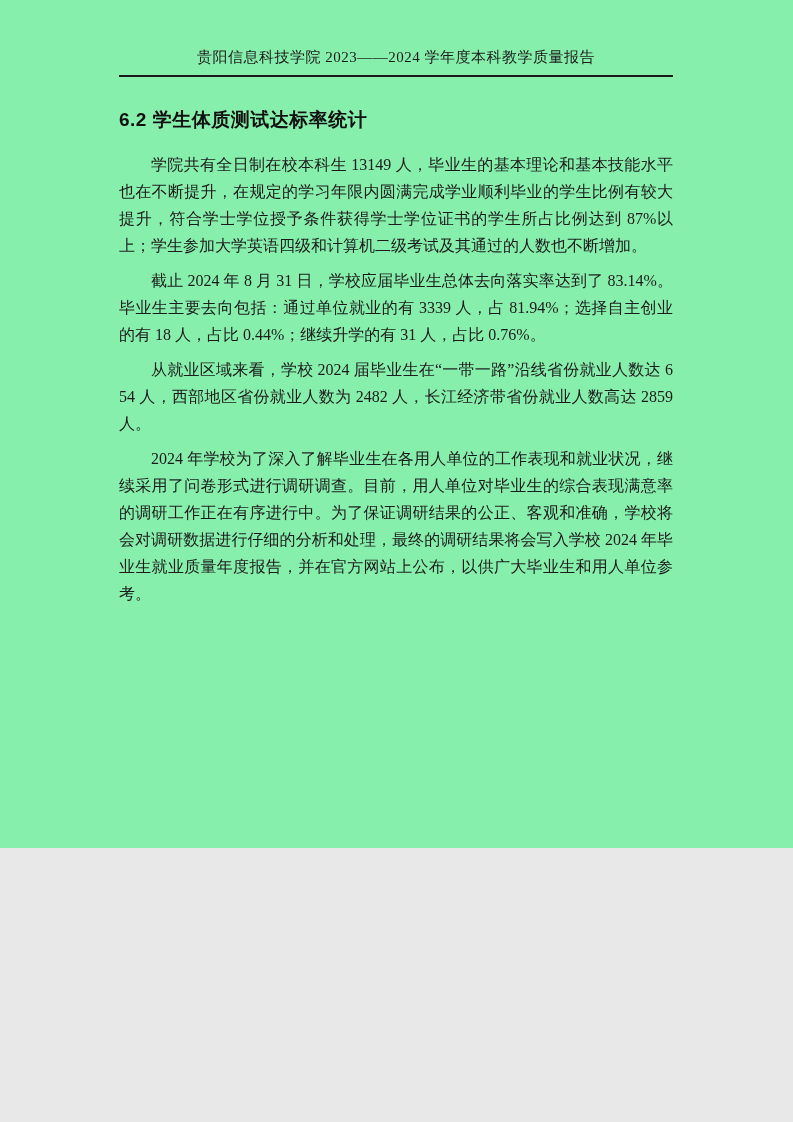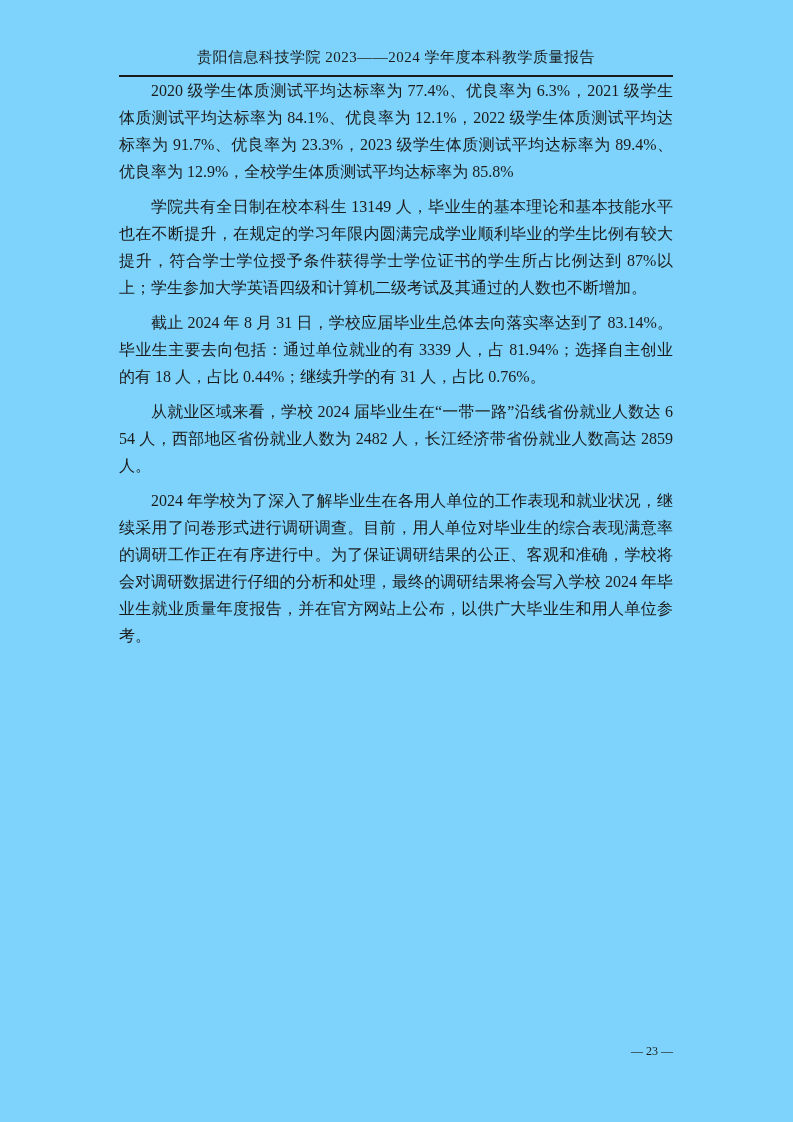--- a/index.html
+++ b/index.html
@@ -3,23 +3,23 @@
 <meta charset="utf-8">
 <style>
   html, body {
     margin: 0;
     padding: 0;
     background: #e8e8e8;
   }
   .page {
     position: relative;
     width: 793px;
-    height: 1122px;
+    height: 848px;
     margin: 0 auto;
-    background: #7dd3fc;
+    background: #86efac;
     font-family: "Liberation Serif", "DejaVu Serif", serif;
     color: #1c1c1c;
     overflow: hidden;
     box-sizing: border-box;
   }
   .content {
     position: absolute;
     left: 119px;
     top: 48px;
     width: 554px;
@@ -63,21 +63,21 @@
   }
 </style>
 </head>
 <body>
 
 <div class="page">
   <div class="content">
 
     <div class="running-header">贵阳信息科技学院 2023——2024 学年度本科教学质量报告</div>
 
-    <p class="body-paragraph">2020 级学生体质测试平均达标率为 77.4%、优良率为 6.3%，2021 级学生体质测试平均达标率为 84.1%、优良率为 12.1%，2022 级学生体质测试平均达标率为 91.7%、优良率为 23.3%，2023 级学生体质测试平均达标率为 89.4%、优良率为 12.9%，全校学生体质测试平均达标率为 85.8%</p>
+    <h2 class="section-heading first">6.2 学生体质测试达标率统计</h2>
 
     <p class="body-paragraph">学院共有全日制在校本科生 13149 人，毕业生的基本理论和基本技能水平也在不断提升，在规定的学习年限内圆满完成学业顺利毕业的学生比例有较大提升，符合学士学位授予条件获得学士学位证书的学生所占比例达到 87%以上；学生参加大学英语四级和计算机二级考试及其通过的人数也不断增加。</p>
 
     <p class="body-paragraph">截止 2024 年 8 月 31 日，学校应届毕业生总体去向落实率达到了 83.14%。毕业生主要去向包括：通过单位就业的有 3339 人，占 81.94%；选择自主创业的有 18 人，占比 0.44%；继续升学的有 31 人，占比 0.76%。</p>
     <p class="body-paragraph">从就业区域来看，学校 2024 届毕业生在“一带一路”沿线省份就业人数达 654 人，西部地区省份就业人数为 2482 人，长江经济带省份就业人数高达 2859 人。</p>
 
     <p class="body-paragraph">2024 年学校为了深入了解毕业生在各用人单位的工作表现和就业状况，继续采用了问卷形式进行调研调查。目前，用人单位对毕业生的综合表现满意率的调研工作正在有序进行中。为了保证调研结果的公正、客观和准确，学校将会对调研数据进行仔细的分析和处理，最终的调研结果将会写入学校 2024 年毕业生就业质量年度报告，并在官方网站上公布，以供广大毕业生和用人单位参考。</p>
 
   </div>
 

